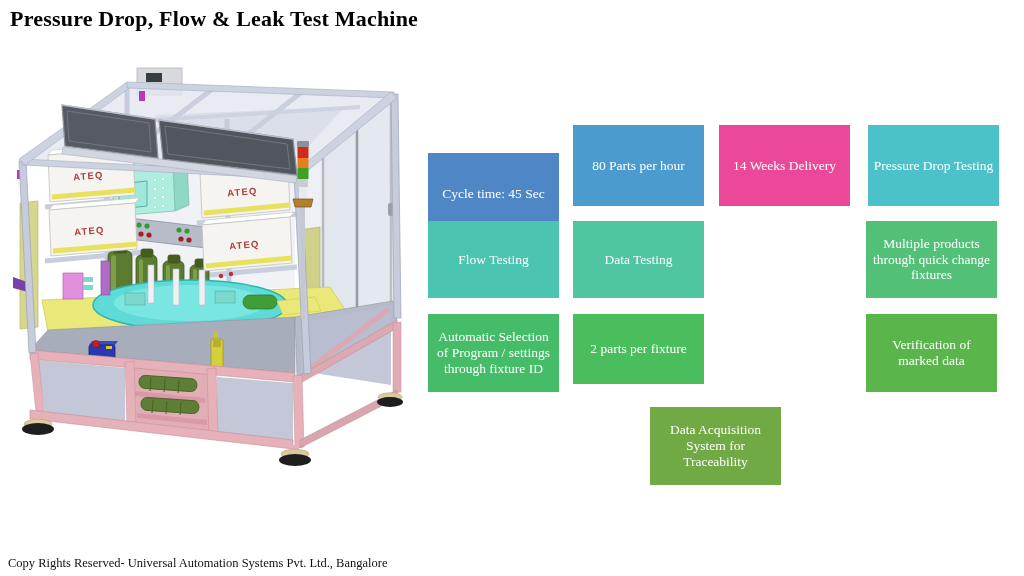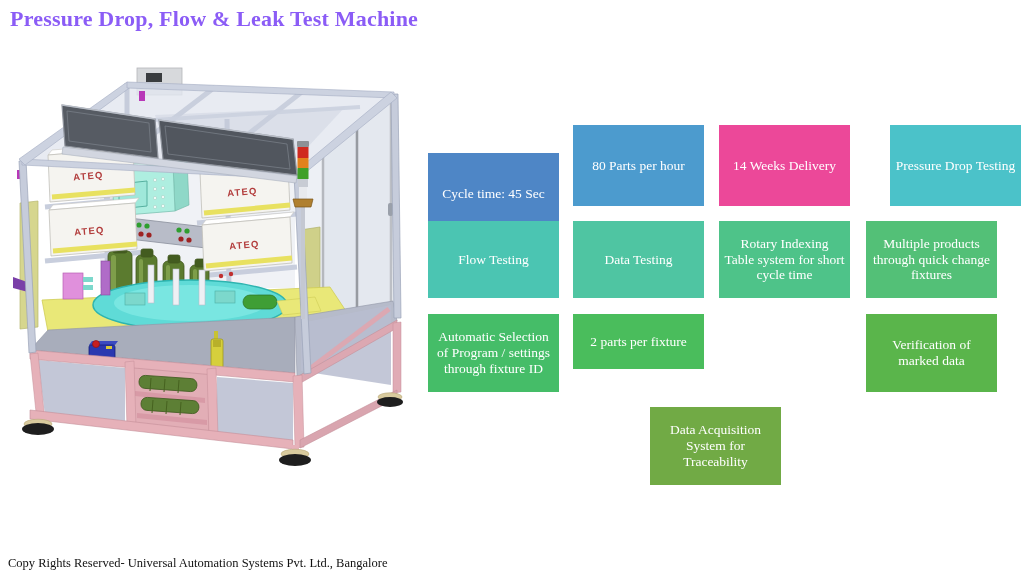--- a/index.html
+++ b/index.html
@@ -1,18 +1,18 @@
 <!DOCTYPE html>
 <html><head>
 <meta charset="utf-8">
 <style>
   html,body{margin:0;padding:0;background:#fff;}
   #stage{position:relative;width:1024px;height:576px;background:#fff;overflow:hidden;
          font-family:"Liberation Serif",serif;}
-  #title{position:absolute;left:10px;top:6px;font-size:22px;font-weight:bold;color:#8b5cf6;
+  #title{position:absolute;left:10px;top:6px;font-size:22px;font-weight:bold;color:#000000;
          font-family:"Liberation Serif",serif;letter-spacing:.2px;}
   #footer{position:absolute;left:8px;top:556px;font-size:12.5px;color:#111;
           font-family:"Liberation Serif",serif;}
   .tile{position:absolute;display:flex;align-items:center;justify-content:center;
         text-align:center;color:#ffffff;font-size:13.5px;line-height:1.18;
         padding:2px 5px;box-sizing:border-box;font-family:"Liberation Serif",serif;}
   #machine{position:absolute;left:5px;top:55px;width:410px;height:500px;}
   .ateq-txt{font-family:"Liberation Sans",sans-serif;font-size:9.5px;font-weight:bold;
             fill:#b23c3c;letter-spacing:1.2px;}
 </style>
@@ -265,41 +265,38 @@
 
   <div class="tile" style="left: 428px; top: 125px; width: 131px; height: 81px; background: rgb(78, 134, 198); margin-top: 28px;">
     <span>Cycle time: 45 Sec</span>
     </div>
   <div class="tile" style="left: 573px; top: 125px; width: 131px; height: 81px; background: rgb(76, 155, 206);">
     <span>80 Parts per hour</span>
     </div>
   <div class="tile" style="left: 719px; top: 125px; width: 131px; height: 81px; background: #ec4899;">
     <span>14 Weeks Delivery</span>
     </div>
-  <div class="tile" style="left: 890px; top: 125px; width: 131px; height: 81px; background: rgb(75, 194, 201);">
+  <div class="tile" style="left: 868px; top: 125px; width: 131px; height: 81px; background: rgb(75, 194, 201);">
     <span>Pressure Drop Testing</span>
     </div>
 
   <div class="tile" style="left: 428px; top: 221px; width: 131px; height: 77px; background: rgb(75, 197, 178);">
     <span>Flow Testing</span>
     </div>
   <div class="tile" style="left: 573px; top: 221px; width: 131px; height: 77px; background: rgb(79, 197, 162);">
     <span>Data Testing</span>
     </div>
-  <div class="tile" style="left: 719px; top: 221px; width: 131px; height: 77px; background: rgb(78, 195, 137);">
-    <span>Rotary Indexing Table system for short cycle time</span>
-    </div>
   <div class="tile" style="left: 866px; top: 221px; width: 131px; height: 77px; background: rgb(83, 192, 119);">
     <span>Multiple products through quick change fixtures</span>
     </div>
 
   <div class="tile" style="left: 428px; top: 314px; width: 131px; height: 78px; background: rgb(69, 189, 104);">
     <span>Automatic Selection of Program / settings through fixture ID</span>
     </div>
-  <div class="tile" style="left: 573px; top: 314px; width: 131px; height: 55px; background: rgb(74, 189, 92);">
+  <div class="tile" style="left: 573px; top: 314px; width: 131px; height: 70px; background: rgb(74, 189, 92);">
     <span>2 parts per fixture</span>
     </div>
   <div class="tile" style="left: 866px; top: 314px; width: 131px; height: 78px; background: rgb(90, 181, 75);">
     <span>Verification of marked data</span>
     </div>
 
   <div class="tile" style="left: 650px; top: 407px; width: 131px; height: 78px; background: rgb(113, 170, 69);">
     <span>Data Acquisition System for Traceability</span>
     </div>
 

